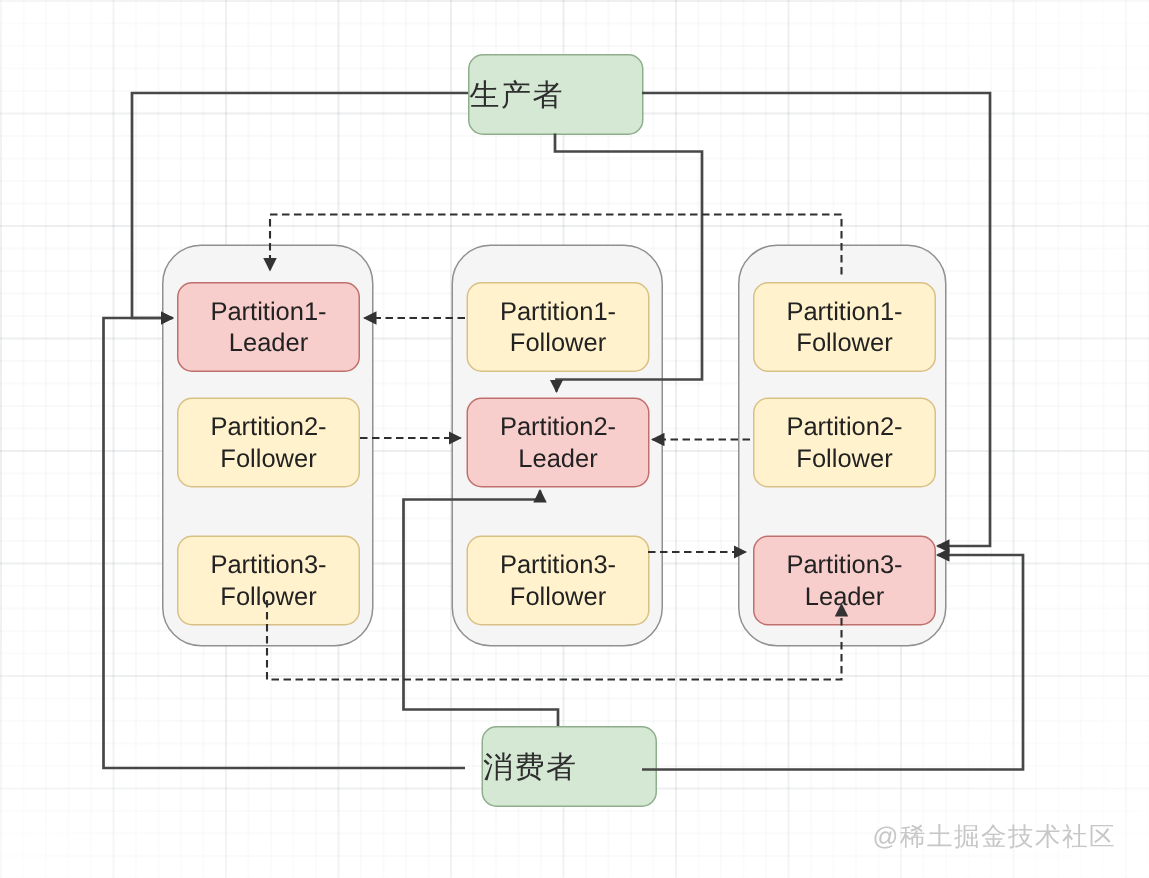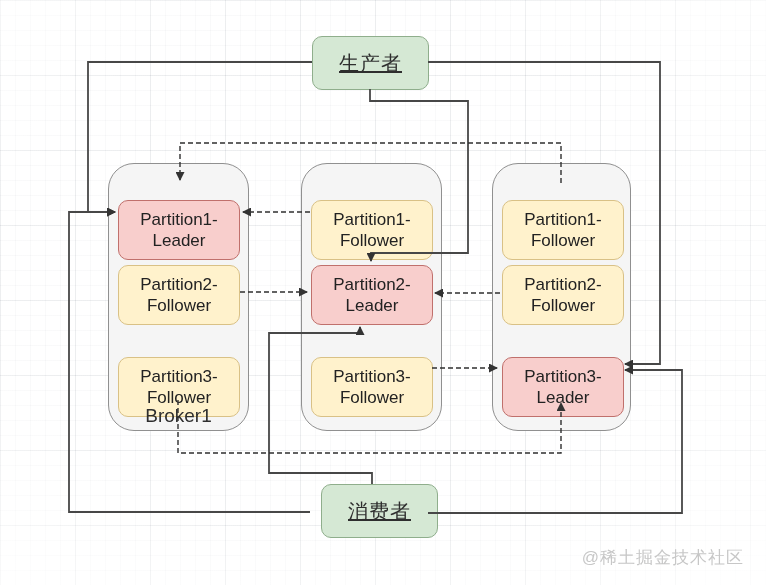--- a/index.html
+++ b/index.html
@@ -9,37 +9,37 @@
     background:
       linear-gradient(to right, rgba(120,130,140,0.10) 1px, transparent 1px),
       linear-gradient(to bottom, rgba(120,130,140,0.10) 1px, transparent 1px),
       linear-gradient(to right, rgba(120,130,140,0.045) 1px, transparent 1px),
       linear-gradient(to bottom, rgba(120,130,140,0.045) 1px, transparent 1px),
       #ffffff;
     background-size:75px 75px,75px 75px,15px 15px,15px 15px;
   }
   .vignette{position:absolute;inset:0;z-index:1;
     background:radial-gradient(ellipse at 45% 45%, rgba(255,255,255,0) 55%, rgba(255,255,255,0.85) 100%);}
-  .node{position:absolute;box-sizing:border-box;display:flex;align-items:center;justify-content:center;text-decoration:underline;}
+  .node{position:absolute;box-sizing:border-box;display:flex;align-items:center;}
   .endpoint{
     width:117px;height:54px;background:#d5e8d4;border:1.5px solid #8fae8c;border-radius:10px;
     font-size:20px;color:#2e2e2e;z-index:2;letter-spacing:1px;
   }
   .broker{
     position:absolute;top:163px;width:141px;height:268px;background:#f5f5f5;
     border:1.3px solid #909090;border-radius:26px;z-index:2;box-sizing:border-box;
   }
   .partition{
     position:absolute;left:9px;width:122px;height:60px;border-radius:10px;box-sizing:border-box;
     display:flex;flex-direction:column;align-items:center;justify-content:center;
     font-size:17px;line-height:21px;color:#222;text-align:center;
   }
   .leader{background:#f8cecc;border:1.5px solid #c0706c;}
   .follower{background:#fff2cc;border:1.5px solid #d9c186;}
-  .row1{top:36px}.row2{top:101px}.row3{top:193px}
+  .row1{top:24px}.row2{top:101px}.row3{top:193px}
   .broker-label{
     position:absolute;left:0;right:0;top:241px;text-align:center;
     font-size:19px;color:#2e2e2e;
   }
   .wires{position:absolute;inset:0;z-index:3;pointer-events:none;}
   .wire{fill:none;stroke:#474747;stroke-width:1.8px;}
   .wire.dashed{stroke:#2f2f2f;stroke-width:1.4px;stroke-dasharray:5 3;}
   .watermark{position:absolute;right:22px;top:546px;font-size:17px;color:#c7c7c7;z-index:4;letter-spacing:1px;}
 </style>
 </head>
@@ -58,21 +58,20 @@
       <div>Leader</div>
     </div>
     <div class="partition follower row2">
       <div>Partition2-</div>
       <div>Follower</div>
     </div>
     <div class="partition follower row3">
       <div>Partition3-</div>
       <div>Follower</div>
     </div>
-    <div class="broker-label">Broker1</div>
   </div>
 
   <div class="broker" style="left:301px;">
     <div class="partition follower row1">
       <div>Partition1-</div>
       <div>Follower</div>
     </div>
     <div class="partition leader row2">
       <div>Partition2-</div>
       <div>Leader</div>

